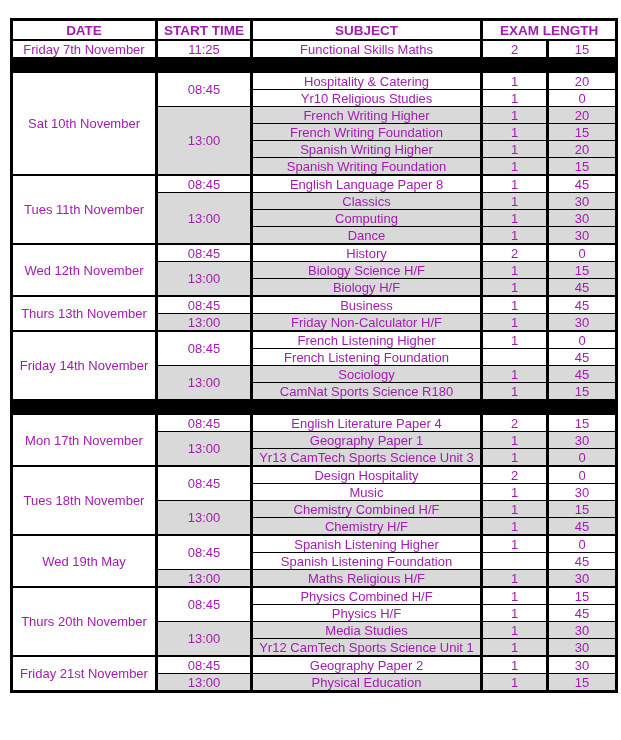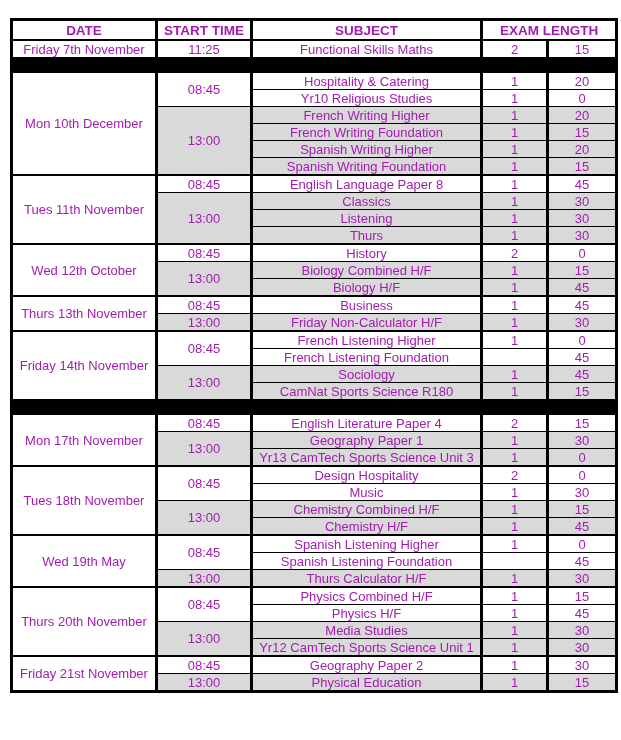--- a/index.html
+++ b/index.html
@@ -73,21 +73,21 @@
           <td rowspan="1">Friday 7th November</td>
           <td rowspan="1" class="time-cell">11:25</td>
           <td>Functional Skills Maths</td>
           <td>2</td>
           <td>15</td>
         </tr>
         <tr class="separator-row">
           <td colspan="5"></td>
         </tr>
         <tr class="day-start">
-          <td rowspan="6">Mon 10th December</td>
+          <td rowspan="6">Sat 10th November</td>
           <td rowspan="2" class="time-cell">08:45</td>
           <td>Hospitality &amp; Catering</td>
           <td>1</td>
           <td>20</td>
         </tr>
         <tr>
           <td>Yr10 Religious Studies</td>
           <td>1</td>
           <td>0</td>
         </tr>
@@ -119,39 +119,39 @@
           <td>1</td>
           <td>45</td>
         </tr>
         <tr>
           <td class="shaded time-cell" rowspan="3">13:00</td>
           <td class="shaded">Classics</td>
           <td class="shaded">1</td>
           <td class="shaded">30</td>
         </tr>
         <tr>
-          <td class="shaded">Listening</td>
-          <td class="shaded">1</td>
-          <td class="shaded">30</td>
-        </tr>
-        <tr>
-          <td class="shaded">Thurs</td>
-          <td class="shaded">1</td>
-          <td class="shaded">30</td>
-        </tr>
-        <tr class="day-start">
-          <td rowspan="3">Wed 12th October</td>
+          <td class="shaded">Computing</td>
+          <td class="shaded">1</td>
+          <td class="shaded">30</td>
+        </tr>
+        <tr>
+          <td class="shaded">Dance</td>
+          <td class="shaded">1</td>
+          <td class="shaded">30</td>
+        </tr>
+        <tr class="day-start">
+          <td rowspan="3">Wed 12th November</td>
           <td rowspan="1" class="time-cell">08:45</td>
           <td>History</td>
           <td>2</td>
           <td>0</td>
         </tr>
         <tr>
           <td class="shaded time-cell" rowspan="2">13:00</td>
-          <td class="shaded">Biology Combined H/F</td>
+          <td class="shaded">Biology Science H/F</td>
           <td class="shaded">1</td>
           <td class="shaded">15</td>
         </tr>
         <tr>
           <td class="shaded">Biology H/F</td>
           <td class="shaded">1</td>
           <td class="shaded">45</td>
         </tr>
         <tr class="day-start">
           <td rowspan="2">Thurs 13th November</td>
@@ -240,21 +240,21 @@
           <td>1</td>
           <td>0</td>
         </tr>
         <tr>
           <td>Spanish Listening Foundation</td>
           <td></td>
           <td>45</td>
         </tr>
         <tr>
           <td class="shaded time-cell" rowspan="1">13:00</td>
-          <td class="shaded">Thurs Calculator H/F</td>
+          <td class="shaded">Maths Religious H/F</td>
           <td class="shaded">1</td>
           <td class="shaded">30</td>
         </tr>
         <tr class="day-start">
           <td rowspan="4">Thurs 20th November</td>
           <td rowspan="2" class="time-cell">08:45</td>
           <td>Physics Combined H/F</td>
           <td>1</td>
           <td>15</td>
         </tr>

